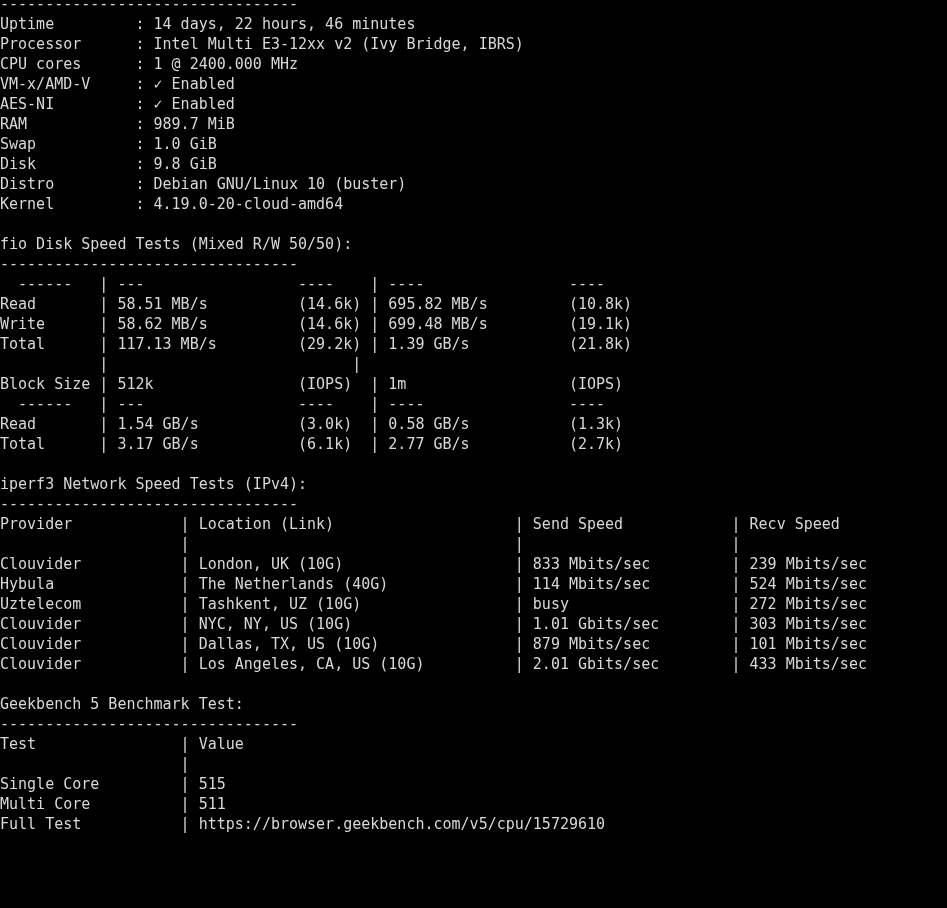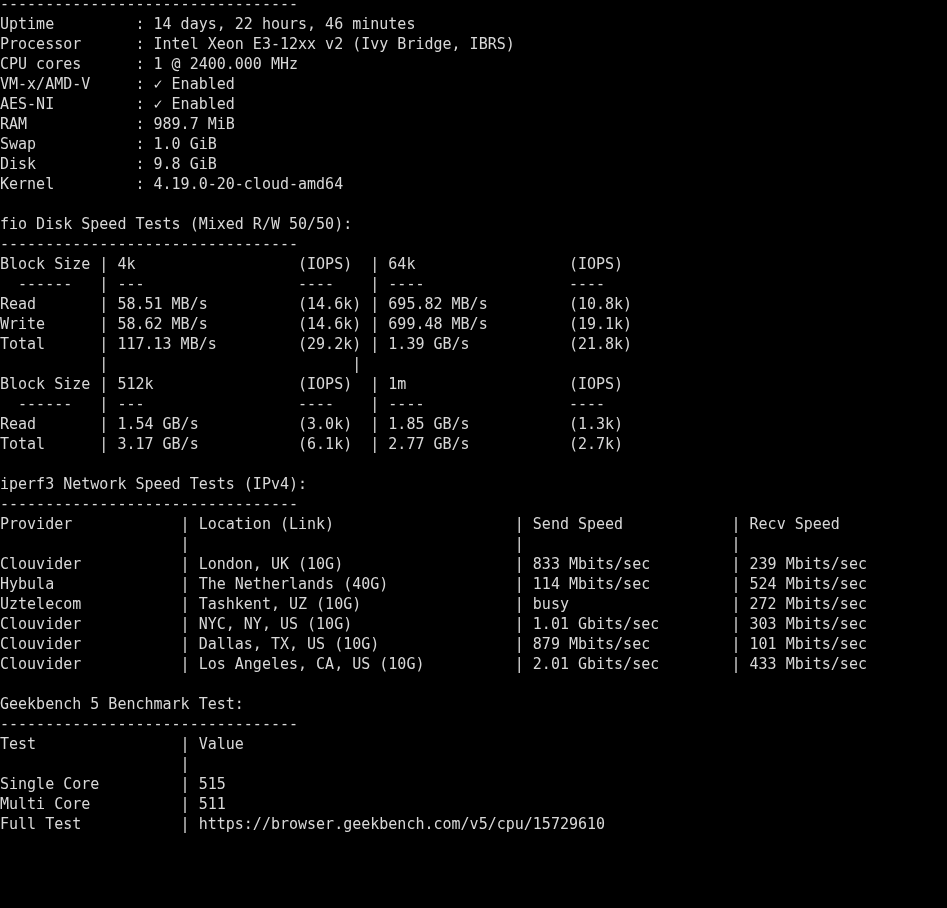--- a/index.html
+++ b/index.html
@@ -45,40 +45,40 @@
   }
   .blankline { height: 20px; }
 </style>
 </head>
 <body>
 
 <div id="terminal">
   <div id="screen">
       <pre class="termline">---------------------------------</pre>
       <pre class="termline">Uptime         : 14 days, 22 hours, 46 minutes</pre>
-      <pre class="termline">Processor      : Intel Xeon E3-12xx v2 (Ivy Bridge, IBRS)</pre>
+      <pre class="termline">Processor      : Intel Multi E3-12xx v2 (Ivy Bridge, IBRS)</pre>
       <pre class="termline">CPU cores      : 1 @ 2400.000 MHz</pre>
       <pre class="termline">VM-x/AMD-V     : ✓ Enabled</pre>
       <pre class="termline">AES-NI         : ✓ Enabled</pre>
       <pre class="termline">RAM            : 989.7 MiB</pre>
       <pre class="termline">Swap           : 1.0 GiB</pre>
       <pre class="termline">Disk           : 9.8 GiB</pre>
+      <pre class="termline">Distro         : Debian GNU/Linux 10 (buster)</pre>
       <pre class="termline">Kernel         : 4.19.0-20-cloud-amd64</pre>
       <pre class="termline blankline"></pre>
       <pre class="termline">fio Disk Speed Tests (Mixed R/W 50/50):</pre>
       <pre class="termline">---------------------------------</pre>
-      <pre class="termline">Block Size | 4k                  (IOPS)  | 64k                 (IOPS)</pre>
       <pre class="termline">  ------   | ---                 ----    | ----                ----</pre>
       <pre class="termline">Read       | 58.51 MB/s          (14.6k) | 695.82 MB/s         (10.8k)</pre>
       <pre class="termline">Write      | 58.62 MB/s          (14.6k) | 699.48 MB/s         (19.1k)</pre>
       <pre class="termline">Total      | 117.13 MB/s         (29.2k) | 1.39 GB/s           (21.8k)</pre>
       <pre class="termline">           |                           |</pre>
       <pre class="termline">Block Size | 512k                (IOPS)  | 1m                  (IOPS)</pre>
       <pre class="termline">  ------   | ---                 ----    | ----                ----</pre>
-      <pre class="termline">Read       | 1.54 GB/s           (3.0k)  | 1.85 GB/s           (1.3k)</pre>
+      <pre class="termline">Read       | 1.54 GB/s           (3.0k)  | 0.58 GB/s           (1.3k)</pre>
       <pre class="termline">Total      | 3.17 GB/s           (6.1k)  | 2.77 GB/s           (2.7k)</pre>
       <pre class="termline blankline"></pre>
       <pre class="termline">iperf3 Network Speed Tests (IPv4):</pre>
       <pre class="termline">---------------------------------</pre>
       <pre class="termline">Provider            | Location (Link)                    | Send Speed            | Recv Speed</pre>
       <pre class="termline">                    |                                    |                       | </pre>
       <pre class="termline">Clouvider           | London, UK (10G)                   | 833 Mbits/sec         | 239 Mbits/sec</pre>
       <pre class="termline">Hybula              | The Netherlands (40G)              | 114 Mbits/sec         | 524 Mbits/sec</pre>
       <pre class="termline">Uztelecom           | Tashkent, UZ (10G)                 | busy                  | 272 Mbits/sec</pre>
       <pre class="termline">Clouvider           | NYC, NY, US (10G)                  | 1.01 Gbits/sec        | 303 Mbits/sec</pre>

